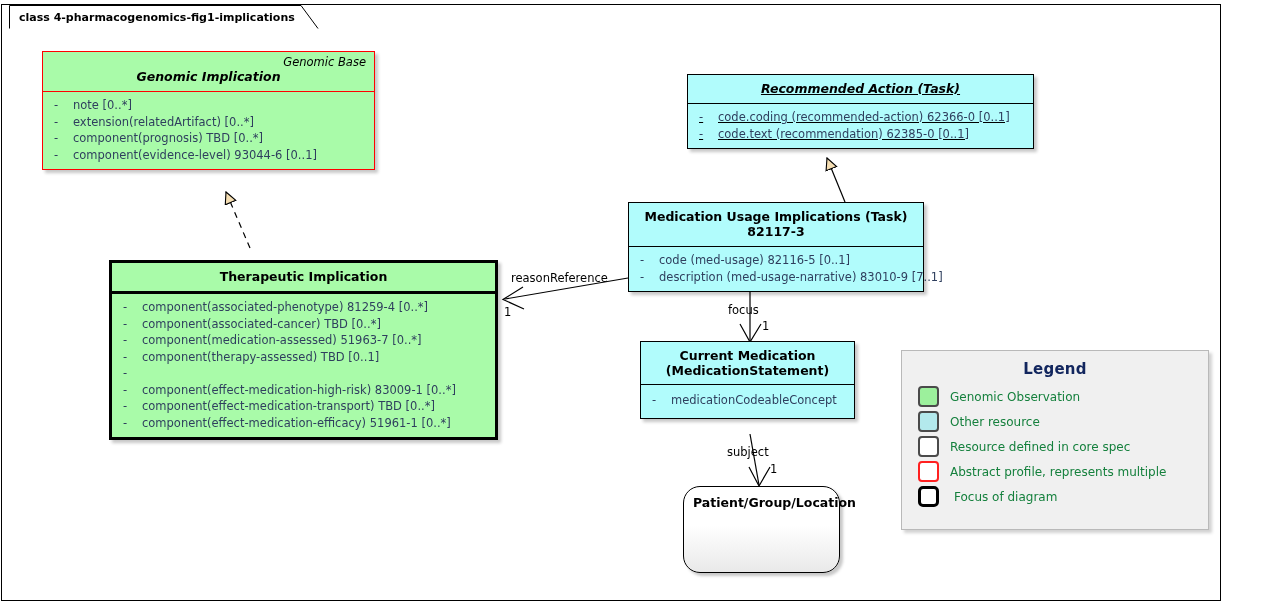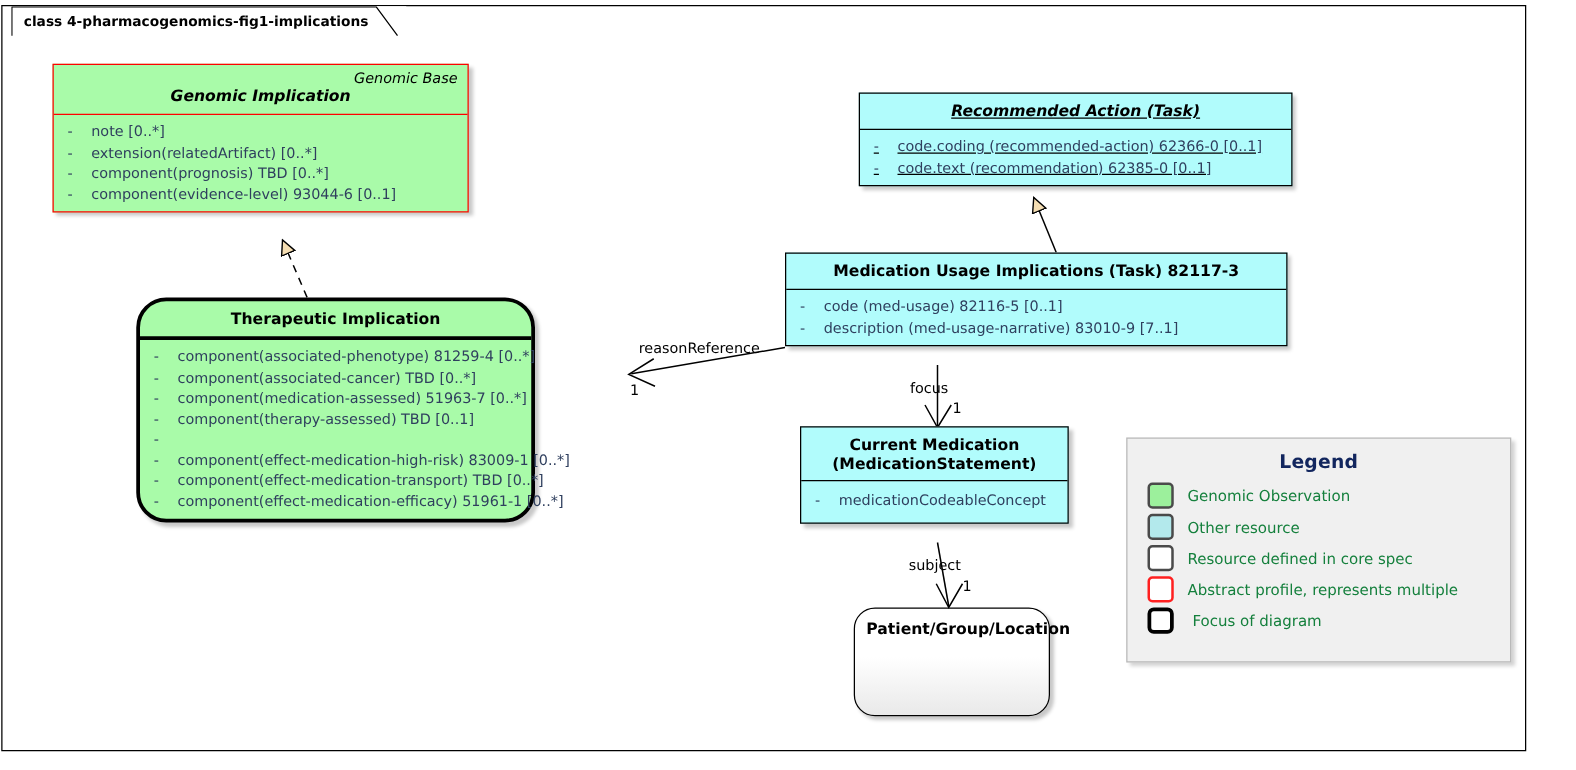--- a/index.html
+++ b/index.html
@@ -231,21 +231,21 @@
       <span class="dash">-</span>
       <span>component(prognosis) TBD [0..*]</span>
     </div>
     <div class="attr">
       <span class="dash">-</span>
       <span>component(evidence-level) 93044-6 [0..1]</span>
     </div>
   </div>
 </div>
 
-<div class="uml focus green" style="left:109px; top:238px; width:319px;border-radius:24px;">
+<div class="uml focus green" style="left:109px; top:260px; width:389px;">
   <div class="hdr">Therapeutic Implication</div>
   <div class="sep"></div>
   <div class="attrs">
     <div class="attr">
       <span class="dash">-</span>
       <span>component(associated-phenotype) 81259-4 [0..*]</span>
     </div>
     <div class="attr">
       <span class="dash">-</span>
       <span>component(associated-cancer) TBD [0..*]</span>
@@ -284,21 +284,21 @@
       <span class="dash">-</span>
       <span>code.coding (recommended-action) 62366-0 [0..1]</span>
     </div>
     <div class="attr">
       <span class="dash">-</span>
       <span>code.text (recommendation) 62385-0 [0..1]</span>
     </div>
   </div>
 </div>
 
-<div class="uml plain cyan" style="left:628px; top:202px; width:402px;">
+<div class="uml plain cyan" style="left:628px; top:202px; width:296px;">
   <div class="hdr">Medication Usage Implications (Task) 82117-3</div>
   <div class="sep"></div>
   <div class="attrs">
     <div class="attr">
       <span class="dash">-</span>
       <span>code (med-usage) 82116-5 [0..1]</span>
     </div>
     <div class="attr">
       <span class="dash">-</span>
       <span>description (med-usage-narrative) 83010-9 [7..1]</span>

